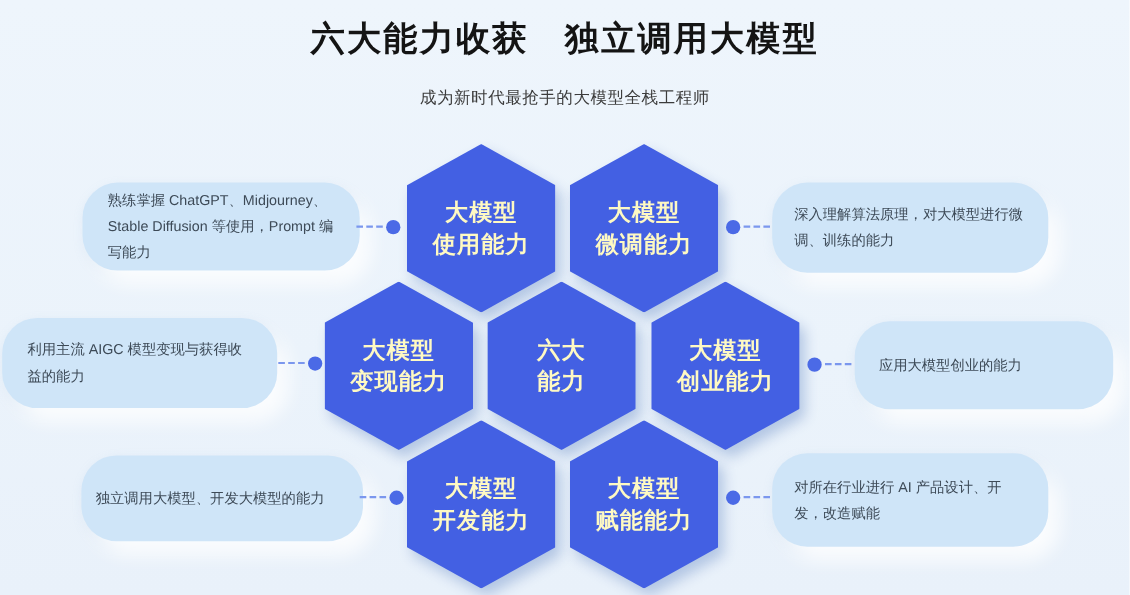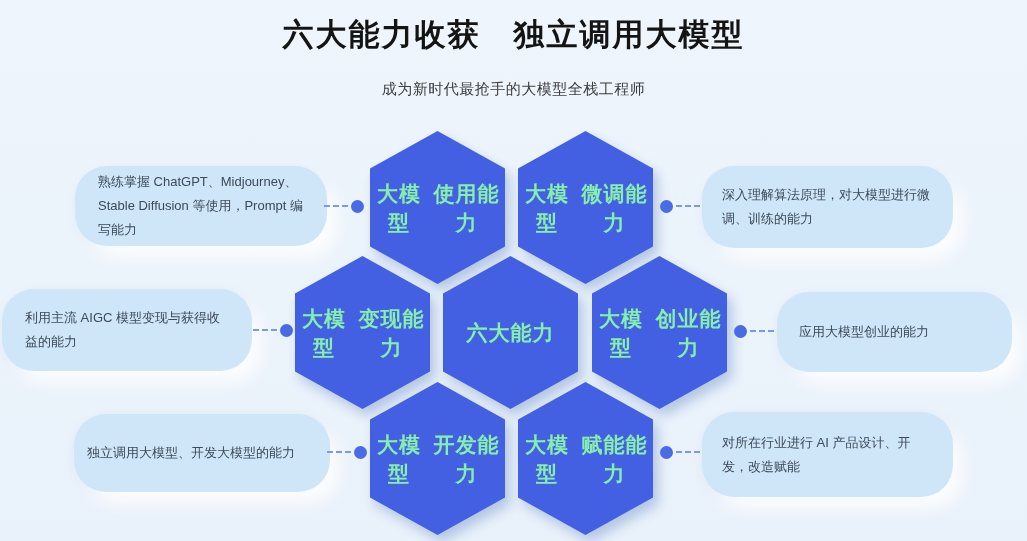--- a/index.html
+++ b/index.html
@@ -28,22 +28,22 @@
   }
   
   .hex-wrap{
     position:absolute;width:135px;height:153px;
     filter:drop-shadow(5px 7px 6px rgba(110,145,200,0.45));
   }
   .hex{
     width:100%;height:100%;
     clip-path:polygon(50% 0,100% 24.5%,100% 75.5%,50% 100%,0 75.5%,0 24.5%);
     background:#4360e3;
-    display:flex;align-items:center;justify-content:center;
-    color:#86efac;font-size:21px;font-weight:bold;
+    display:flex;flex-direction:column;align-items:center;justify-content:center;
+    color:#fef9c3;font-size:21px;font-weight:bold;
     line-height:29px;letter-spacing:1px;text-align:center;
   }
   .hex-use     {left:370px;top:131px;}
   .hex-finetune{left:518px;top:131px;}
   .hex-monetize{left:295px;top:256px;}
   .hex-core    {left:443px;top:256px;}
   .hex-startup {left:592px;top:256px;}
   .hex-develop {left:370px;top:382px;}
   .hex-empower {left:518px;top:382px;}
   

